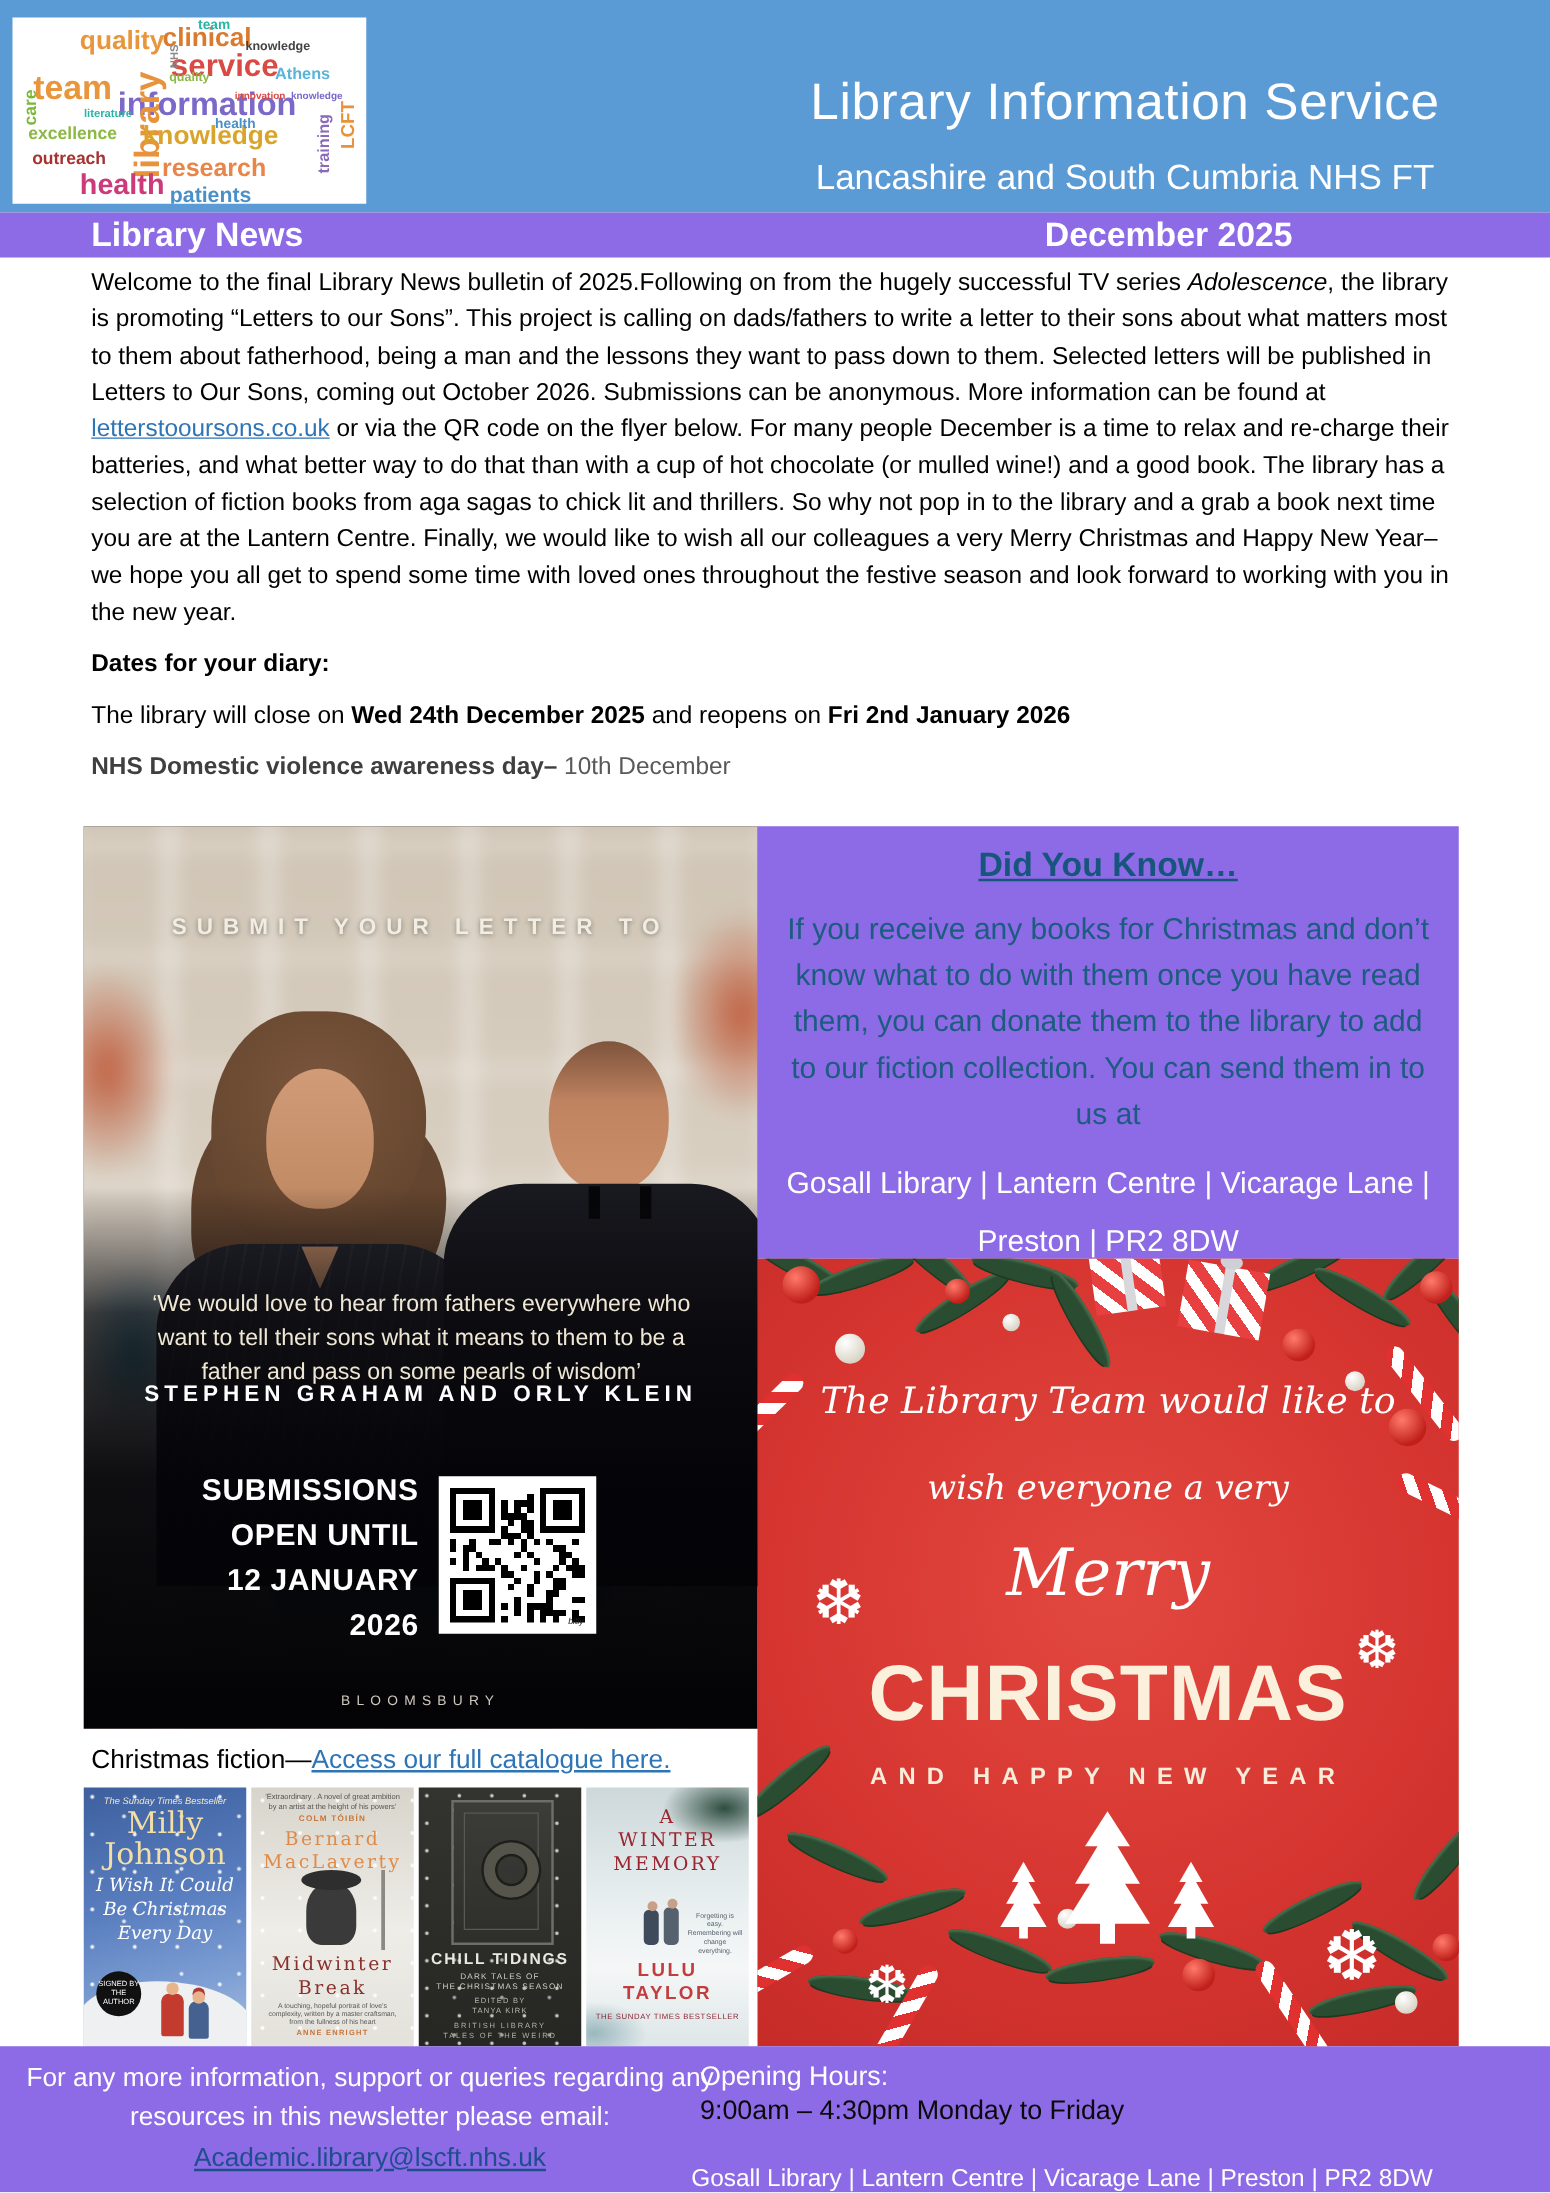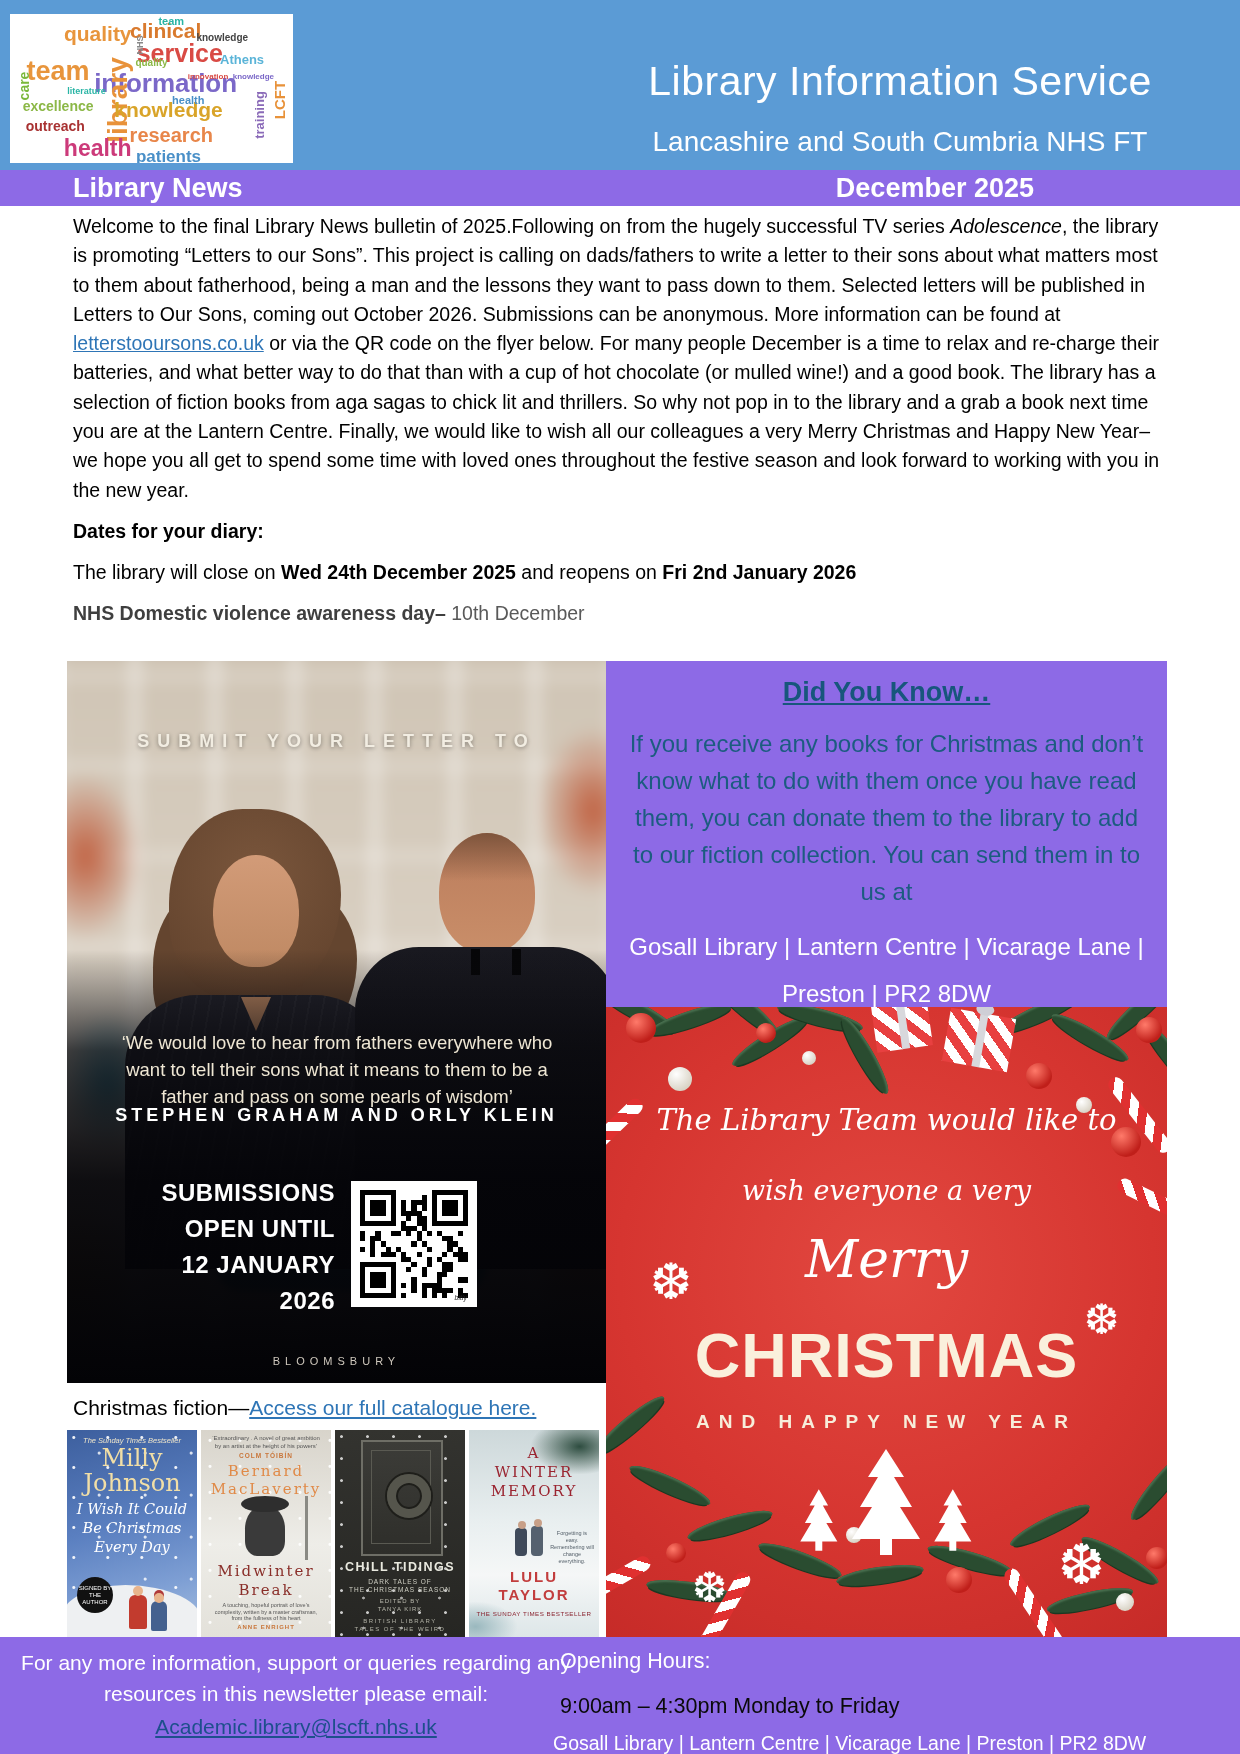--- a/index.html
+++ b/index.html
@@ -181,21 +181,21 @@
   .b4-author{top:138px;color:#c23d3d;font-size:15px;font-weight:700;line-height:18px;letter-spacing:2px;}
   .b4-strap{top:180px;font-size:6.2px;color:#8a2430;letter-spacing:.5px;}
 
   
   .footer{position:absolute;left:0;top:1637px;width:1240px;height:117px;background:#8d6ae6;}
   .f-left{position:absolute;left:16px;top:10px;width:560px;text-align:center;color:#fff;
      font-size:21px;line-height:31px;}
   .f-email{position:absolute;left:16px;top:78px;width:560px;text-align:center;font-size:21px;}
   .f-email a{color:#1d4f8c;text-decoration:underline;cursor:pointer;}
   .f-open{position:absolute;left:560px;top:12px;color:#fff;font-size:21.5px;}
-  .f-hours{position:absolute;left:560px;top:57px;color:#0a0a0a;font-size:21.5px;}
+  .f-hours{position:absolute;left:560px;top:39px;color:#0a0a0a;font-size:21.5px;}
   .f-addr{position:absolute;left:553px;top:95px;color:#fff;font-size:19.5px;}
 </style>
 </head>
 <body>
 
 <div class="page">
 
   <div class="header">
     <div class="wordcloud" id="wordcloud">
         <span style="left: 17%; top: 38%; font-size: 27px; color: rgb(232, 149, 60); transform: translate(-50%, -50%) rotate(0deg);">team</span>

